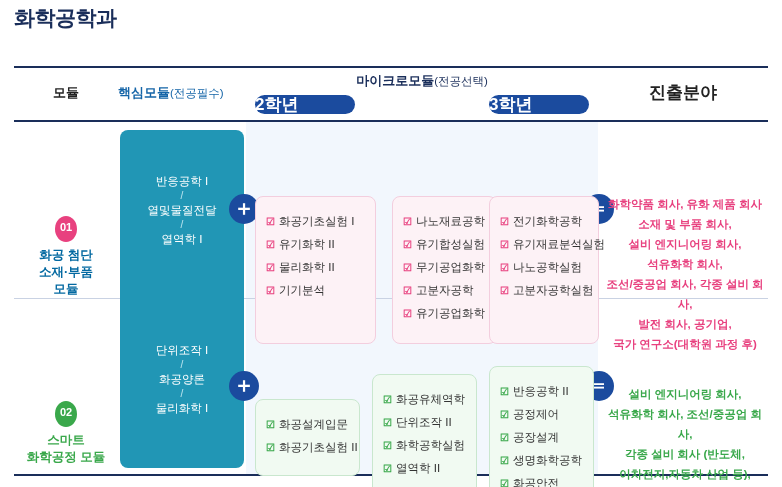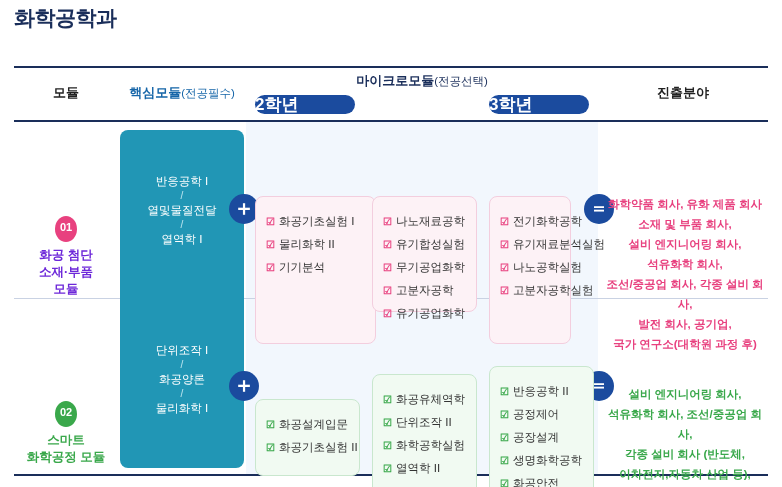--- a/index.html
+++ b/index.html
@@ -85,21 +85,21 @@
     width: 104px;
     text-align: center;
     line-height: 54px;
     font-size: 13px;
     font-weight: bold;
     color: #222;
   }
   .hdr-core {
     left: 104px;
     width: 128px;
-    text-align: center;
+    text-align: left;
     line-height: 54px;
     font-size: 13px;
     font-weight: bold;
     color: #1565a8;
   }
   .hdr-core .sub {
     font-weight: normal;
     font-size: 11.5px;
     color: #1565a8;
   }
@@ -133,21 +133,21 @@
     color: #ffffff;
     font-size: 17px;
     font-weight: bold;
     text-align: left;
   }
   .hdr-out {
     left: 584px;
     width: 170px;
     text-align: center;
     line-height: 54px;
-    font-size: 13px;
+    font-size: 17px;
     font-weight: bold;
     color: #222;
   }
 
   
   .modlabel {
     position: absolute;
     left: 0;
     width: 104px;
     text-align: center;
@@ -163,21 +163,21 @@
     font-weight: bold;
     margin-bottom: 5px;
   }
   .num-pink { background: #e8417f; }
   .num-green { background: #3aa84b; }
   .modlabel .mtext {
     font-size: 12.5px;
     font-weight: bold;
     line-height: 17px;
   }
-  .mtext-pink { color: #6d28d9; }
+  .mtext-pink { color: #0369a1; }
   .mtext-green { color: #3aa84b; }
 
   .modlabel-1 { top: 150px; }
   .modlabel-2 { top: 335px; }
 
   
   .core-box {
     position: absolute;
     left: 106px;
     width: 124px;
@@ -246,22 +246,22 @@
   }
   .card-pink .tick { color: #e8417f; }
   .card-green {
     background: #f1faf2;
     border: 1px solid #c9e7ce;
   }
   .card-green .tick { color: #3aa84b; }
 
   
   .c-r1-1 { left: 241px; top: 130px; width: 121px; height: 148px; }
-  .c-r1-2 { left: 358px; top: 130px; width: 105px; height: 116px; }
-  .c-r1-3 { left: 475px; top: 130px; width: 82px; height: 148px; }
+  .c-r1-2 { left: 378px; top: 130px; width: 105px; height: 148px; }
+  .c-r1-3 { left: 475px; top: 130px; width: 110px; height: 148px; }
   
   .c-r2-1 { left: 241px; top: 333px; width: 105px; height: 77px; }
   .c-r2-2 { left: 358px; top: 308px; width: 105px; height: 130px; }
   .c-r2-3 { left: 475px; top: 300px; width: 105px; height: 158px; }
 
   
   .outcome {
     position: absolute;
     left: 588px;
     width: 166px;
@@ -339,20 +339,21 @@
   </div>
 
   <div class="op op-plus plus-1">＋</div>
   <div class="op op-plus plus-2">＋</div>
   <div class="op op-eq eq-1">＝</div>
   <div class="op op-eq eq-2">＝</div>
 
   <div class="card card-pink c-r1-1">
     <ul>
       <li><span class="tick">☑</span><span>화공기초실험 I</span></li>
+      <li><span class="tick">☑</span><span>유기화학 II</span></li>
       <li><span class="tick">☑</span><span>물리화학 II</span></li>
       <li><span class="tick">☑</span><span>기기분석</span></li>
     </ul>
   </div>
 
   <div class="card card-pink c-r1-2">
     <ul>
       <li><span class="tick">☑</span><span>나노재료공학</span></li>
       <li><span class="tick">☑</span><span>유기합성실험</span></li>
       <li><span class="tick">☑</span><span>무기공업화학</span></li>

